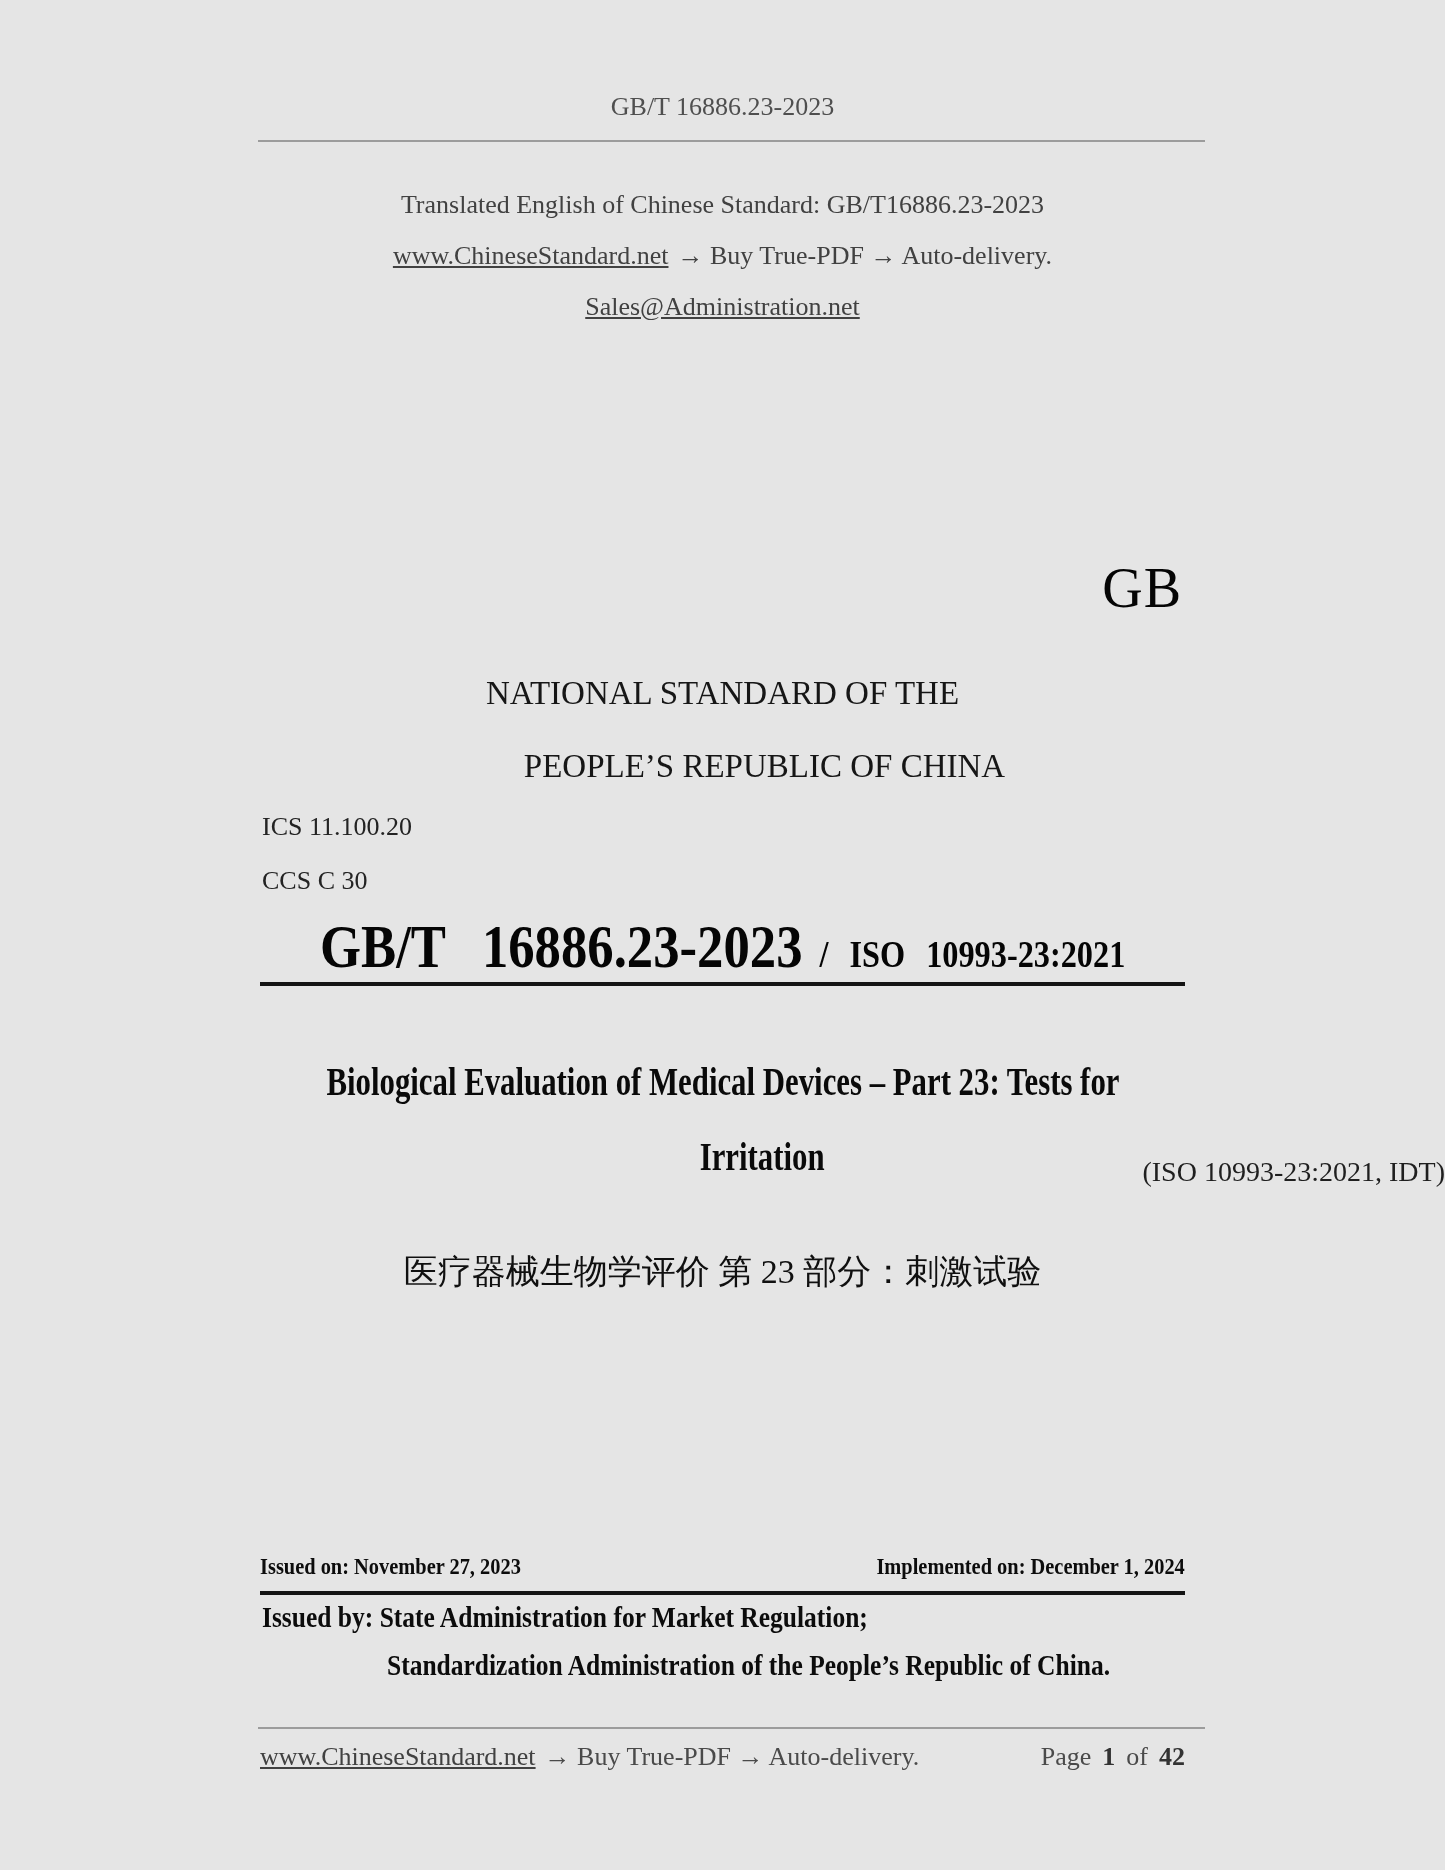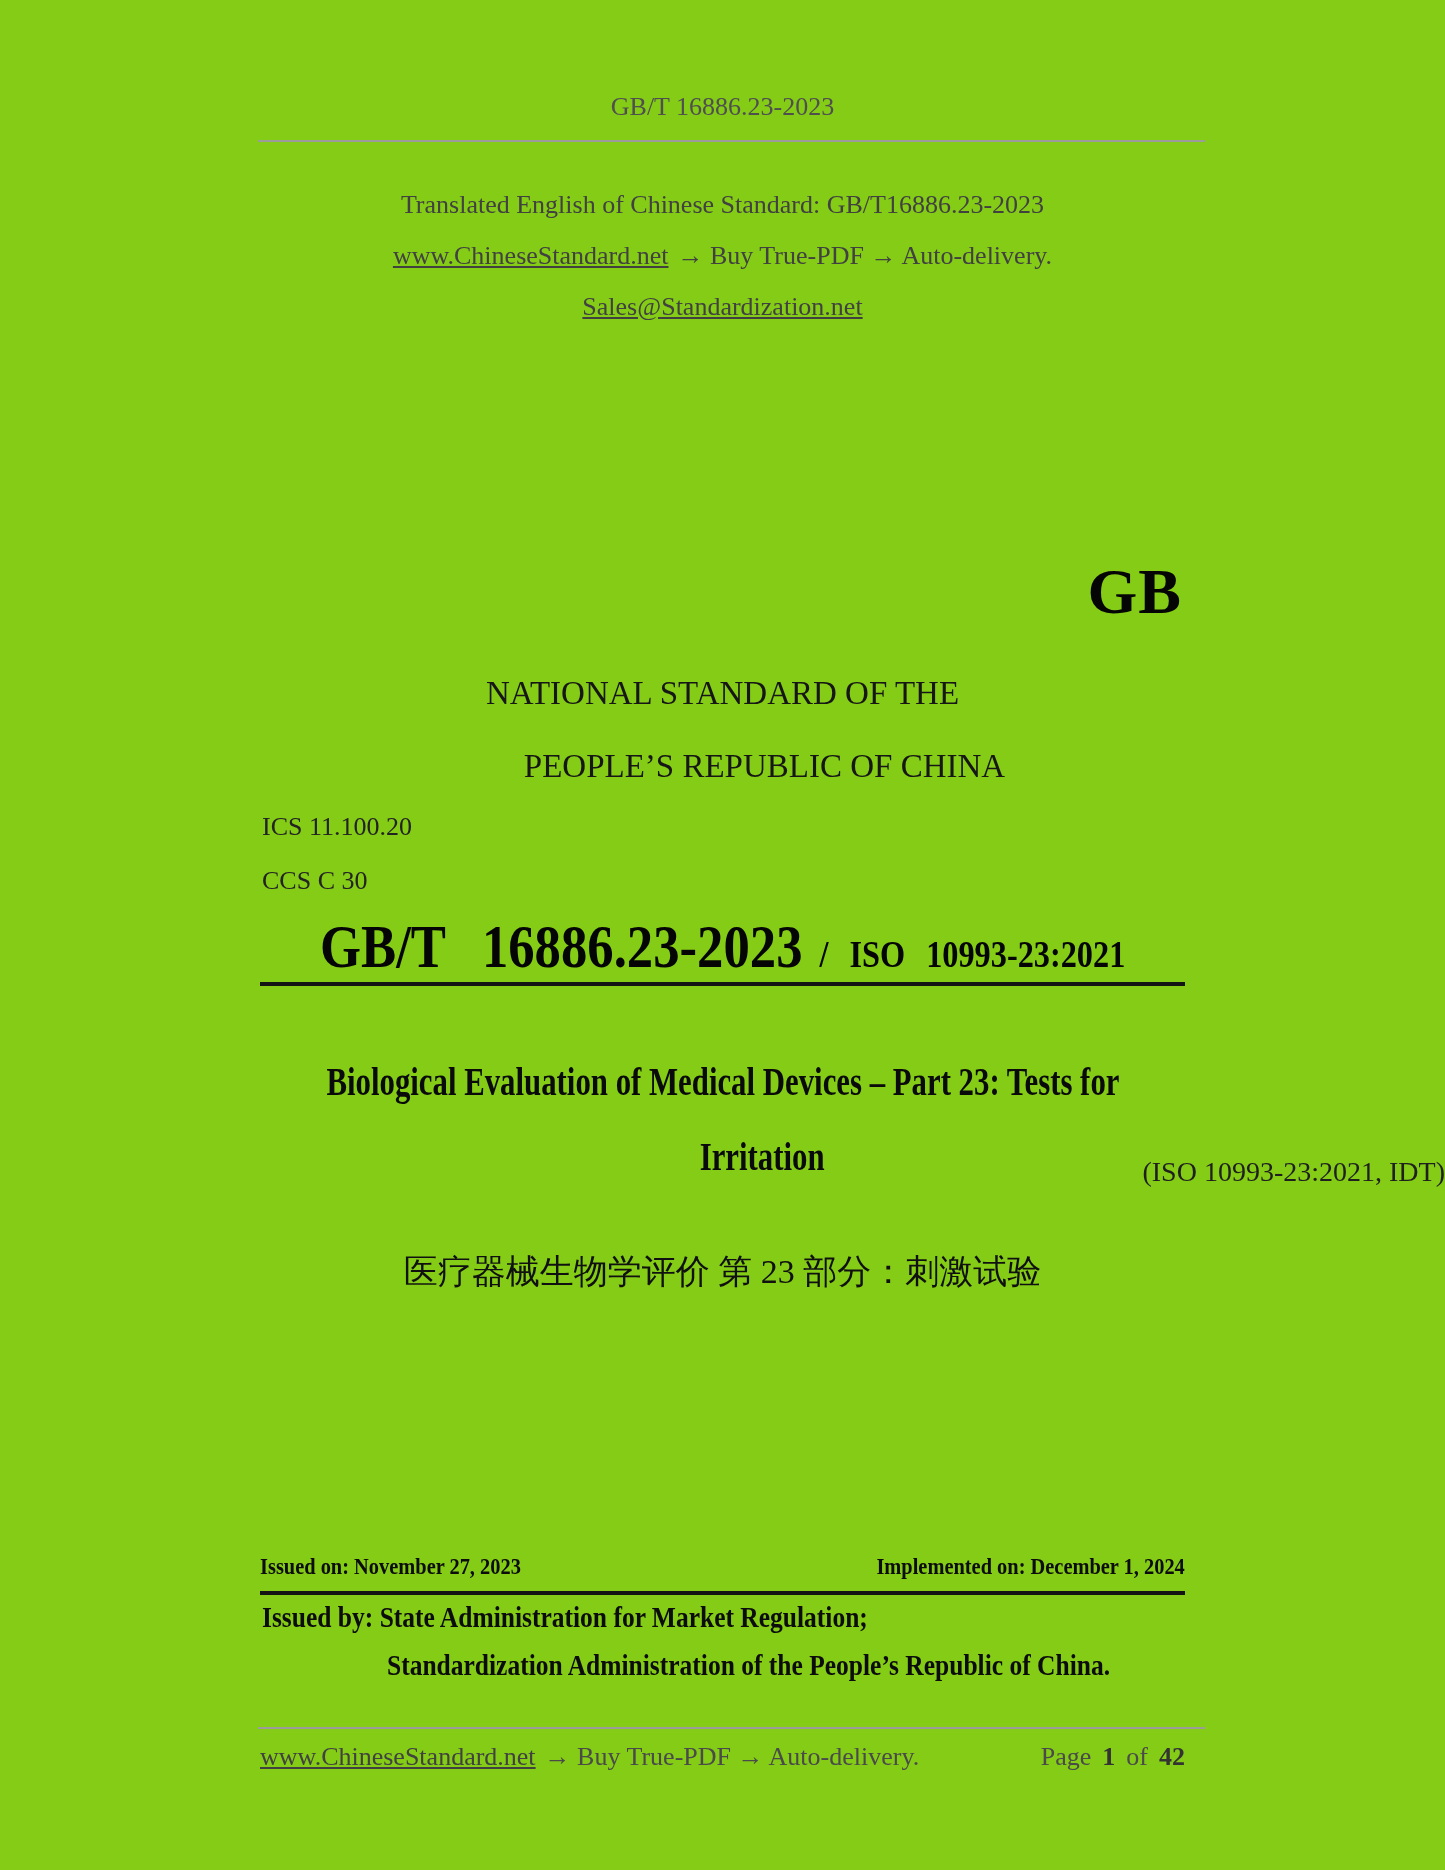--- a/index.html
+++ b/index.html
@@ -1,40 +1,40 @@
 <!DOCTYPE html>
 <html><head>
 <meta charset="utf-8">
 <style>
   html,body{margin:0;padding:0;background:#ffffff;}
   .page{
     position:relative;
     width:1445px;height:1870px;
     margin:0 auto;
-    background:#84cc16;
+    background:#e5e5e5;
     font-family:"Liberation Serif","DejaVu Serif",serif;
     color:#1a1a1a;
     overflow:hidden;
   }
   .abs{position:absolute;}
   .centered{left:0;width:100%;text-align:center;}
   .flexcenter{left:0;width:100%;display:flex;justify-content:center;}
   .rule{background:#9c9c9c;height:2px;}
   .rule-dark{background:#141414;height:4px;}
 
   .docnum{top:91px;font-size:26px;line-height:1.25;color:#4f4f4f;}
   .rule-top{top:140px;left:258px;width:947px;}
 
   .contact1{top:188px;font-size:26px;line-height:1.3;color:#414141;}
   .contact2{top:239px;font-size:26px;line-height:1.3;color:#414141;}
   .contact3{top:290px;font-size:26px;line-height:1.3;color:#414141;}
   .link{text-decoration:underline;color:#414141;}
   .arrowtext{margin-left:9px;}
 
-  .gb-logo{top:560px;right:263px;font-size:64px;font-weight:bold;line-height:1;color:#050505;letter-spacing:1px;}
+  .gb-logo{top:560px;right:263px;font-size:56px;font-weight:normal;line-height:1;color:#050505;letter-spacing:1px;}
 
   .natline1{top:674px;font-size:33px;line-height:1.2;color:#161616;}
   .natline2{top:747px;font-size:33px;line-height:1.2;color:#161616;padding-left:42px;}
 
   .ics{top:811px;left:262px;font-size:26px;line-height:1.2;color:#232323;}
   .ccs{top:865px;left:262px;font-size:26px;line-height:1.2;color:#232323;}
 
   .bignum-row{top:909px;}
   .squeeze{display:inline-block;white-space:nowrap;transform:scaleX(0.85);transform-origin:center;}
   .bignum-main{font-size:62px;font-weight:bold;color:#050505;word-spacing:0.45em;line-height:1.2;}
@@ -65,21 +65,21 @@
 
 <div class="page">
 
   <div class="abs centered docnum">GB/T 16886.23-2023</div>
   <div class="abs rule rule-top"></div>
 
   <div class="abs centered contact1">Translated English of Chinese Standard: GB/T16886.23-2023</div>
 
   <div class="abs centered contact2"><span class="link">www.ChineseStandard.net</span><span class="arrowtext">→ Buy True-PDF → Auto-delivery.</span></div>
 
-  <div class="abs centered contact3"><span class="link">Sales@Standardization.net</span></div>
+  <div class="abs centered contact3"><span class="link">Sales@Administration.net</span></div>
 
   <div class="abs gb-logo">GB</div>
 
   <div class="abs centered natline1">NATIONAL STANDARD OF THE</div>
   <div class="abs centered natline2">PEOPLE’S REPUBLIC OF CHINA</div>
 
   <div class="abs ics">ICS 11.100.20</div>
   <div class="abs ccs">CCS C 30</div>
 
   <div class="abs flexcenter bignum-row">

